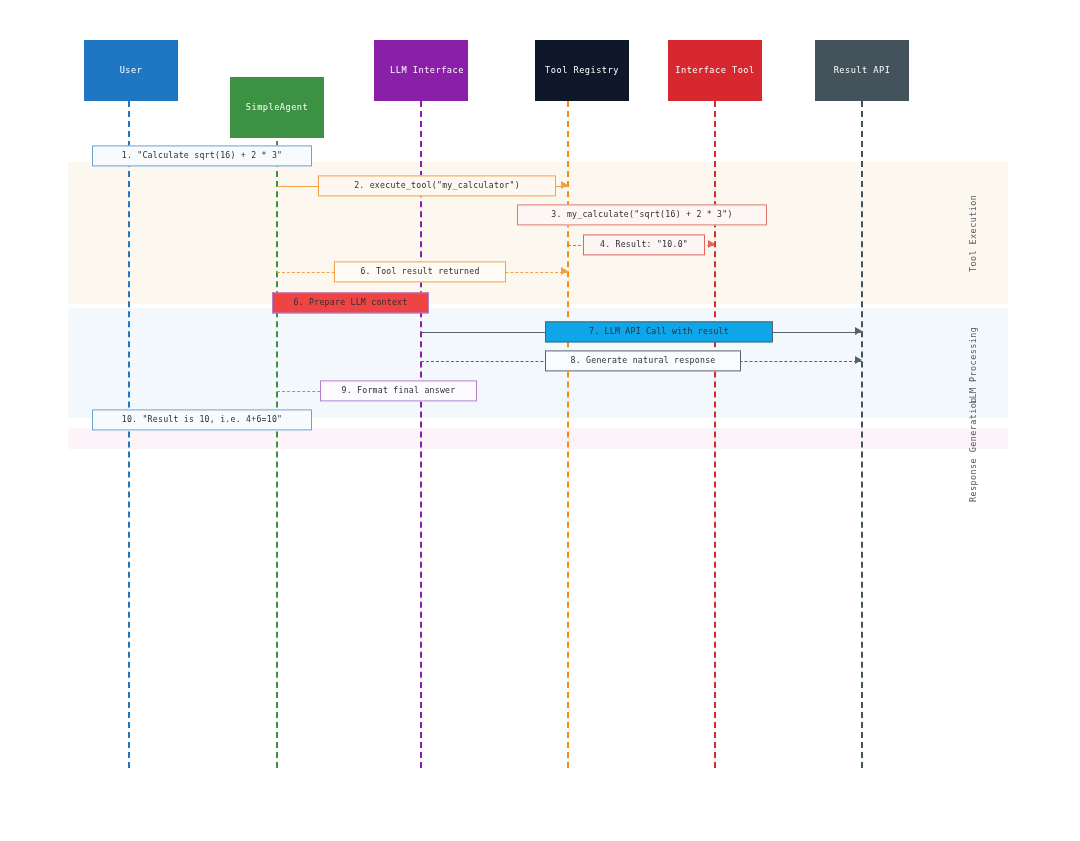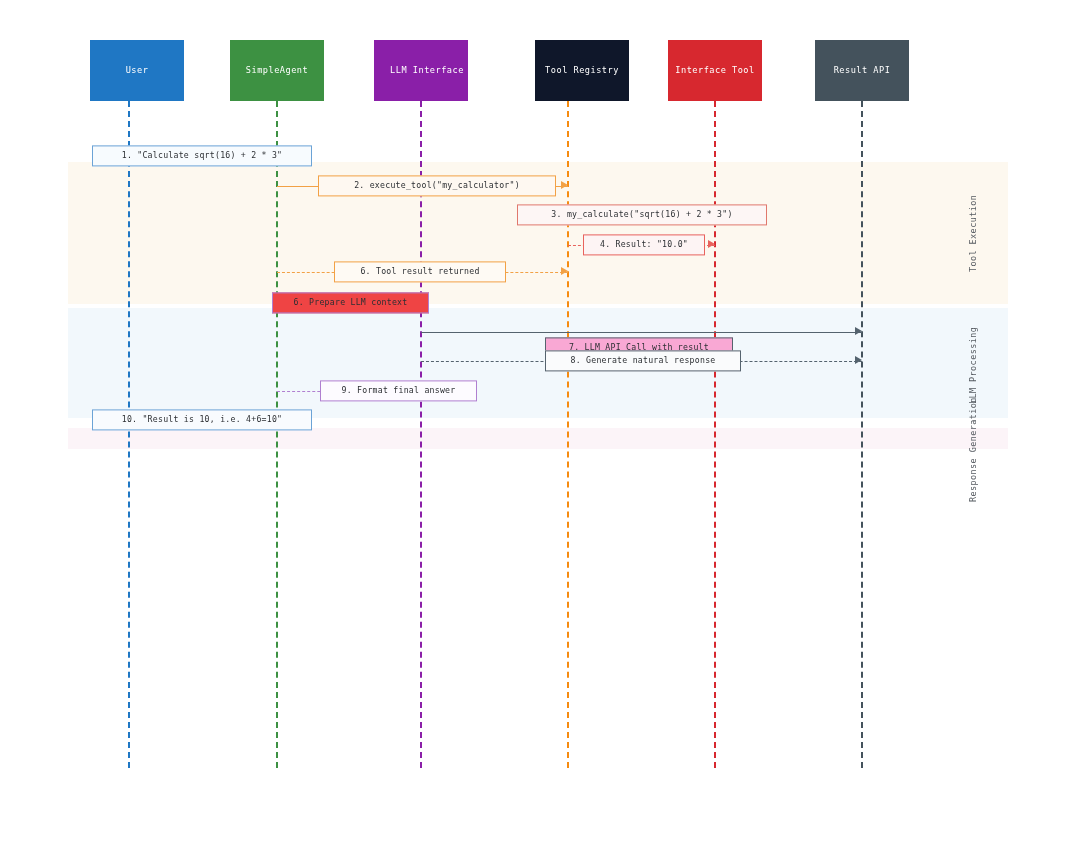--- a/index.html
+++ b/index.html
@@ -148,42 +148,42 @@
       <div class="msg-label" style="left: 334px; top: 272px; width: 172px; border-color: rgb(242, 161, 69); background: rgb(254, 250, 244);">6. Tool result returned</div>
       <div class="msg" style="left: 277px; top: 303px; width: 144px;">
         <div class="msg-line solid" style="border-top-color: rgb(176, 127, 208);"></div>
         <div class="arrowhead right" style="border-left-color: rgb(176, 127, 208); right: 0px;"></div>
       </div>
       <div class="msg-label" style="left: 272px; top: 303px; width: 157px; border-color: rgb(176, 127, 208); background: #ef4444;">6. Prepare LLM context</div>
       <div class="msg" style="left: 421px; top: 332px; width: 441px;">
         <div class="msg-line solid" style="border-top-color: rgb(85, 99, 110);"></div>
         <div class="arrowhead right" style="border-left-color: rgb(85, 99, 110); right: 0px;"></div>
       </div>
-      <div class="msg-label" style="left: 545px; top: 348px; width: 188px; border-color: rgb(85, 99, 110); background: #f9a8d4;">7. LLM API Call with result</div>
+      <div class="msg-label" style="left: 545px; top: 332px; width: 228px; border-color: rgb(85, 99, 110); background: #0ea5e9;">7. LLM API Call with result</div>
       <div class="msg" style="left: 421px; top: 361px; width: 441px;">
         <div class="msg-line dashed" style="border-top-color: rgb(85, 99, 110);"></div>
         <div class="arrowhead right" style="border-left-color: rgb(85, 99, 110); right: 0px;"></div>
       </div>
       <div class="msg-label" style="left: 545px; top: 361px; width: 196px; border-color: rgb(85, 99, 110); background: rgb(250, 251, 252);">8. Generate natural response</div>
       <div class="msg" style="left: 277px; top: 391px; width: 144px;">
         <div class="msg-line dashed" style="border-top-color: rgb(176, 127, 208);"></div>
         <div class="arrowhead right" style="border-left-color: rgb(176, 127, 208); right: 0px;"></div>
       </div>
       <div class="msg-label" style="left: 272px; top: 391px; width: 157px; border-color: rgb(176, 127, 208); background: rgb(253, 251, 255); margin-left: 48px;">9. Format final answer</div>
       <div class="msg" style="left: 129px; top: 420px; width: 148px;">
         <div class="msg-line solid" style="border-top-color: rgb(107, 163, 214);"></div>
         <div class="arrowhead right" style="border-left-color: rgb(107, 163, 214); right: 0px;"></div>
       </div>
       <div class="msg-label" style="left: 92px; top: 420px; width: 220px; border-color: rgb(107, 163, 214); background: rgb(248, 251, 254);">10. "Result is 10, i.e. 4+6=10"</div>
     </div>
   <div id="participants">
-      <div class="participant" style="left: 90px; background: rgb(31, 119, 196);">
+      <div class="participant" style="left: 84px; background: rgb(31, 119, 196);">
         <span>User</span>
       </div>
-      <div class="participant" style="left: 230px; background: rgb(61, 145, 66);">
+      <div class="participant" style="left: 230px; background: rgb(61, 145, 66); margin-top: 37px;">
         <span>SimpleAgent</span>
       </div>
       <div class="participant" style="left: 374px; background: rgb(138, 31, 168); padding-left: 14px;">
         <span>LLM Interface</span>
       </div>
       <div class="participant" style="left: 535px; background: #0f172a;">
         <span>Tool Registry</span>
       </div>
       <div class="participant" style="left: 668px; background: rgb(215, 40, 47);">
         <span>Interface Tool</span>

